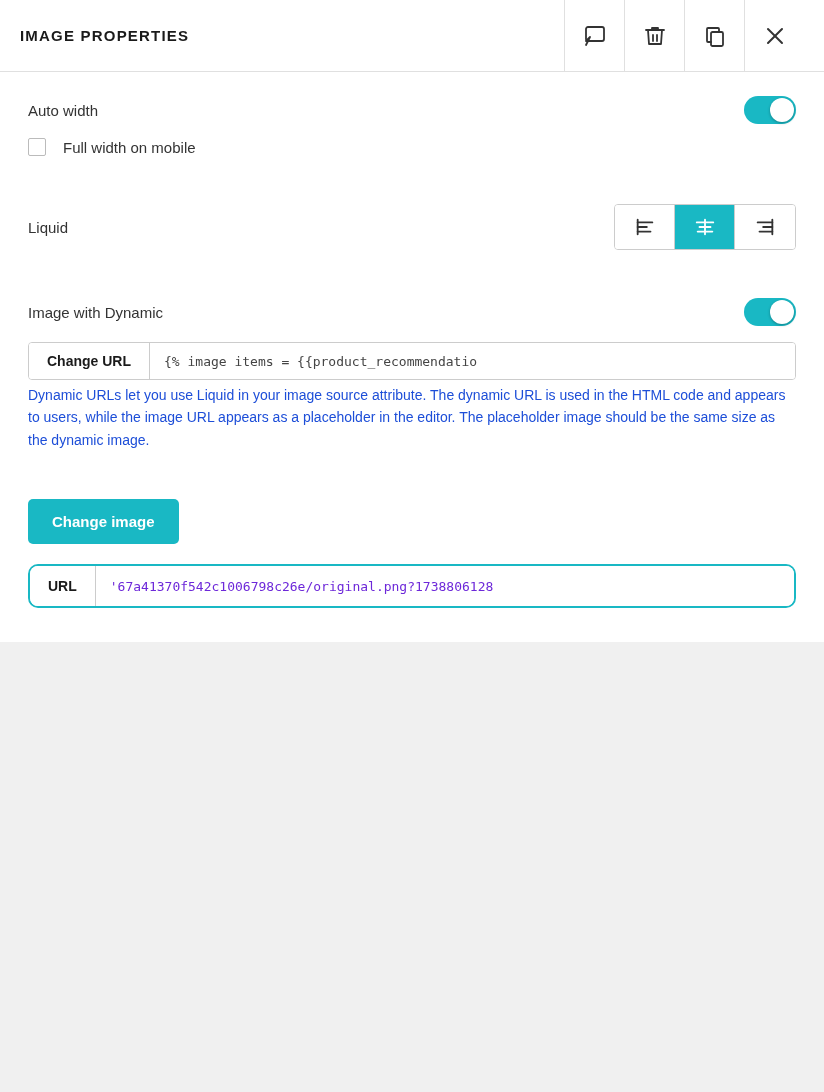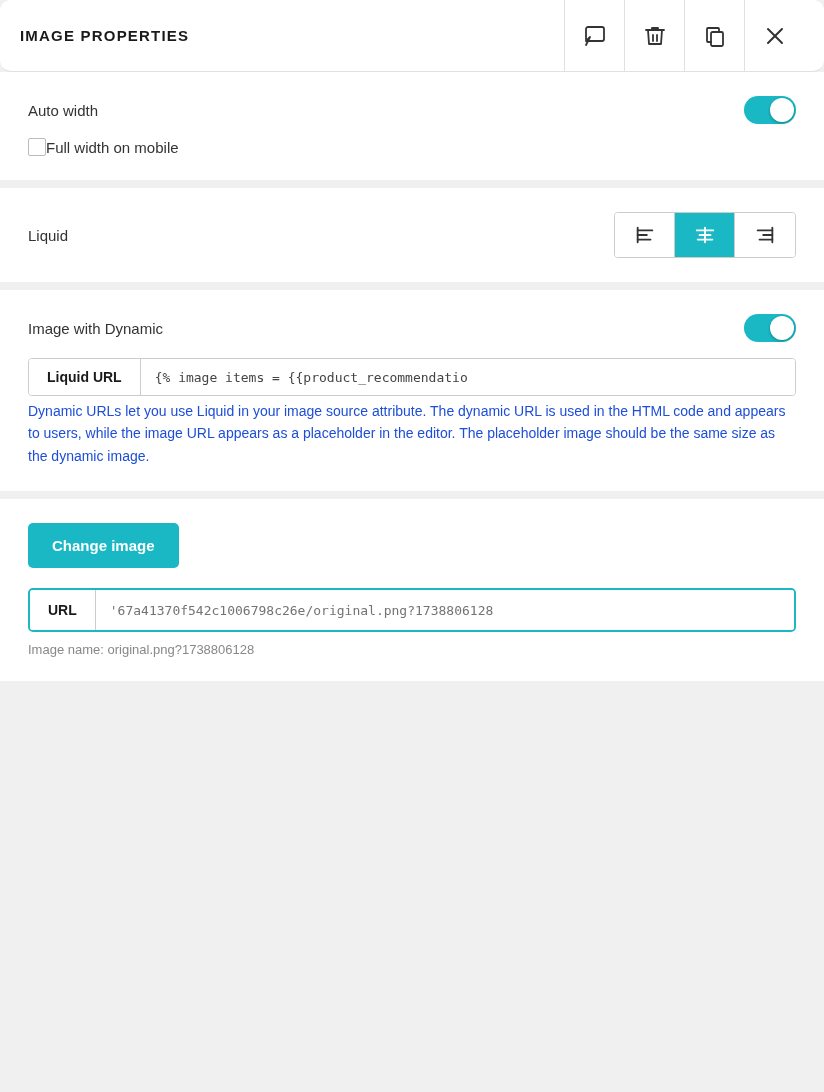--- a/index.html
+++ b/index.html
@@ -22,21 +22,20 @@
     }
 
     
     .header {
       background: #fff;
       display: flex;
       align-items: center;
       padding: 0 20px;
       height: 72px;
       border-bottom: 1px solid #e0e0e0;
-      border-radius: 11px;
     }
 
     .header-title {
       font-size: 15px;
       font-weight: 700;
       letter-spacing: 0.08em;
       color: #1a1a1a;
       flex: 1;
       text-transform: uppercase;
     }
@@ -67,21 +66,20 @@
 
     .header-icon-btn svg {
       width: 24px;
       height: 24px;
     }
 
     
     .section {
       background: #fff;
       padding: 24px 28px;
-      margin-bottom: 8px;
     }
 
     
     .row {
       display: flex;
       align-items: center;
       justify-content: space-between;
       margin-bottom: 14px;
     }
 
@@ -120,21 +118,21 @@
       top: 2px;
       right: 2px;
       box-shadow: 0 1px 3px rgba(0,0,0,0.3);
       transition: left 0.2s;
     }
 
     
     .checkbox-row {
       display: flex;
       align-items: center;
-      gap: 0;
+      gap: 17px;
     }
 
     .checkbox {
       width: 18px;
       height: 18px;
       border: 1.5px solid #bbb;
       background: #fff;
       border-radius: 2px;
       cursor: pointer;
       flex-shrink: 0;
@@ -228,40 +226,40 @@
       font-size: 15px;
       font-weight: 600;
       cursor: pointer;
       margin-bottom: 20px;
     }
 
     
     .url-row {
       display: flex;
       border: 2px solid #19b8c4;
-      border-radius: 5px;
+      border-radius: 10px;
       overflow: hidden;
       margin-bottom: 10px;
     }
 
     .url-label {
       padding: 12px 18px;
       font-size: 14px;
       font-weight: 600;
       background: #fff;
       border-right: 1.5px solid #ccc;
       color: #1a1a1a;
       display: flex;
       align-items: center;
     }
 
     .url-field {
       padding: 12px 14px;
       font-size: 13px;
-      color: #737373;
+      color: #6d28d9;
       background: #fff;
       flex: 1;
       overflow: hidden;
       white-space: nowrap;
       text-overflow: ellipsis;
       display: flex;
       align-items: center;
       font-family: monospace;
     }
 
@@ -366,31 +364,30 @@
     <div class="row">
       <span class="label">Image with Dynamic</span>
       <div class="toggle-wrapper">
         <button class="toggle">
           <div class="toggle-knob"></div>
         </button>
       </div>
     </div>
 
     <div class="url-input-row">
-      <div class="url-tab">Liquid URL</div>
+      <div class="url-tab">Change URL</div>
       <div class="url-value">{% image items = {{product_recommendatio</div>
     </div>
 
     <p class="description">Dynamic URLs let you use Liquid in your image source attribute. The dynamic URL is used in the HTML code and appears to users, while the image URL appears as a placeholder in the editor. The placeholder image should be the same size as the dynamic image.</p>
   </div>
 
   <div class="section">
     <button class="change-image-btn">Change image</button>
 
     <div class="url-row">
       <div class="url-label">URL</div>
       <div class="url-field">'67a41370f542c1006798c26e/original.png?1738806128</div>
     </div>
 
-    <p class="image-name">Image name: original.png?1738806128</p>
   </div>
 
 </div>
 
 </body></html>

